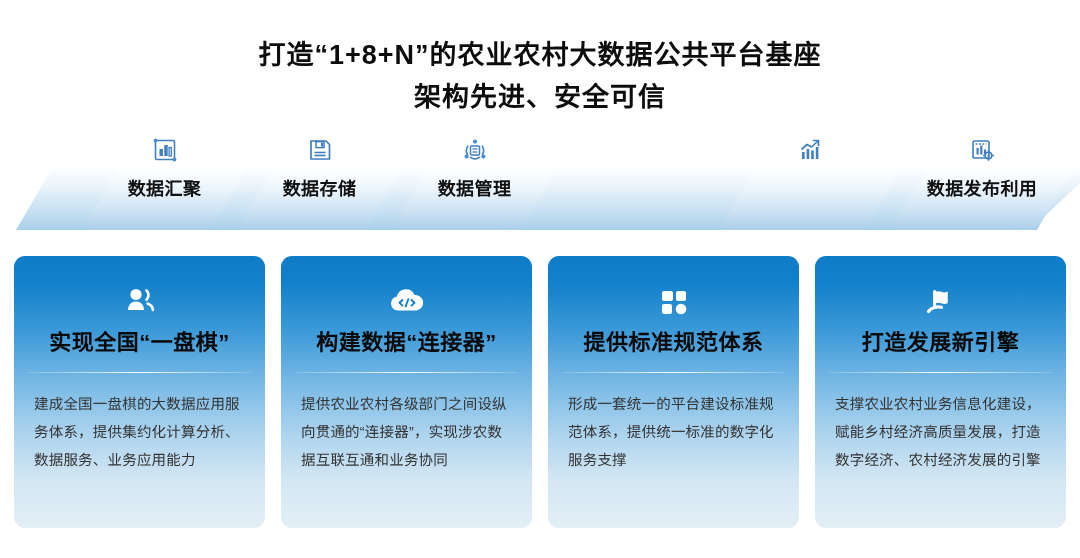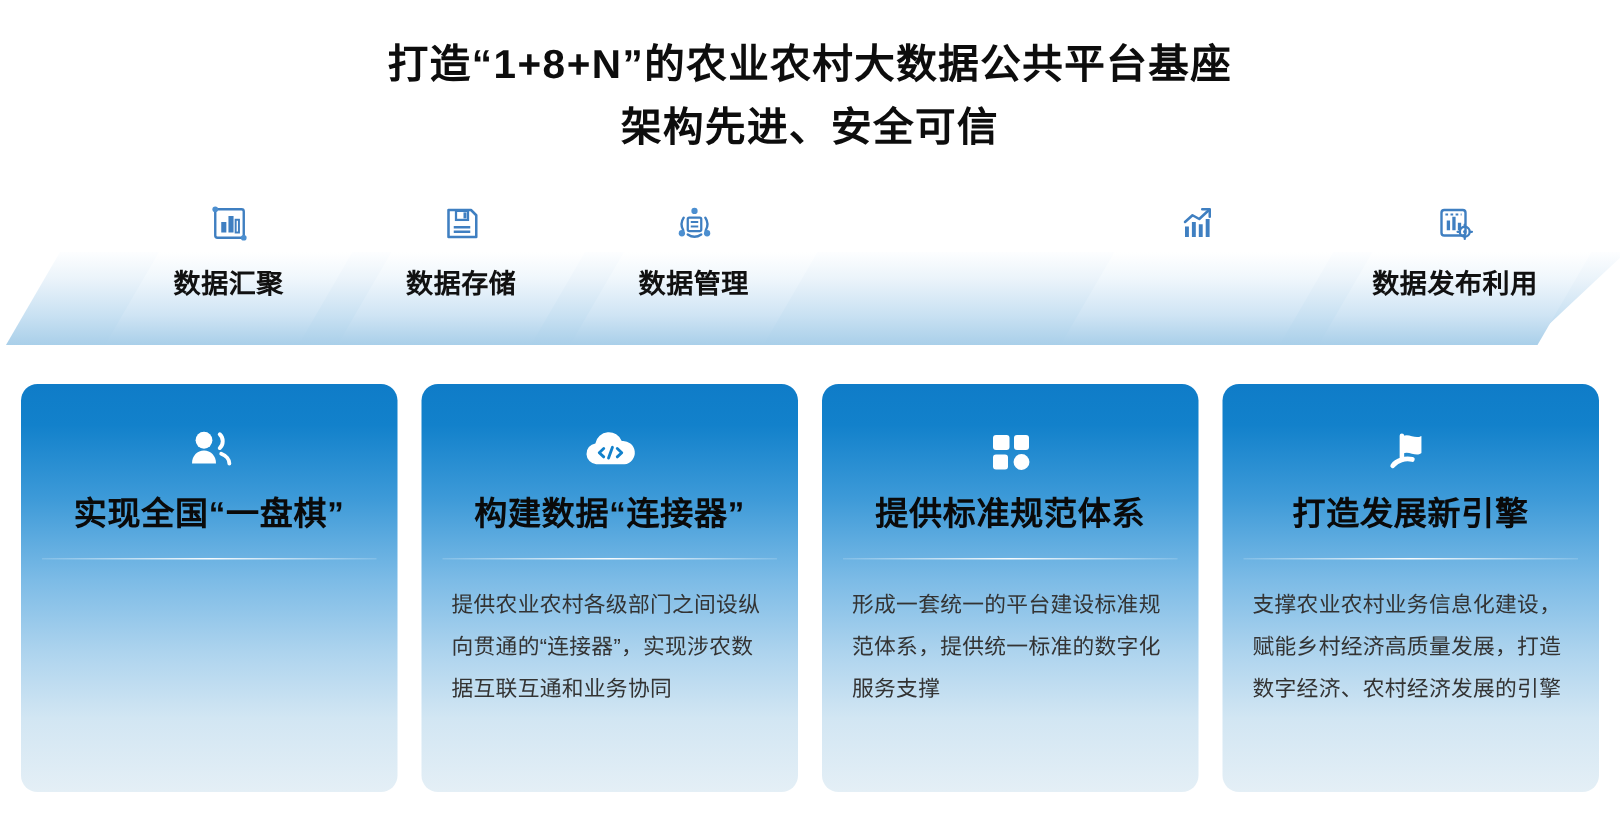--- a/index.html
+++ b/index.html
@@ -13,35 +13,35 @@
     background: #ffffff;
     font-family: "Liberation Sans", "DejaVu Sans", sans-serif;
     color: #1a1a1a;
     overflow: hidden;
     position: relative;
   }
 
   
   .title-block {
     width: 100%;
-    padding-top: 22px;
+    padding-top: 34px;
     text-align: center;
   }
   .title-line {
     font-size: 27px;
     font-weight: bold;
     letter-spacing: 1px;
     line-height: 42px;
     color: #0d0d0d;
   }
 
   
   .banner-wrap {
     position: absolute;
-    left: 4px;
+    left: 16px;
     top: 130px;
     width: 864px;
     height: 105px;
     padding-left: 16px;
   }
   .banner-band {
     position: absolute;
     left: 0;
     top: 38px;
     width: 1080px;
@@ -267,20 +267,21 @@
     <div class="card-icon">
       <svg width="40" height="36" viewBox="0 0 40 36">
         <path d="M8 27c0-5.2 3.6-8.6 8-8.6s8 3.4 8 8.6z" fill="#ffffff"></path>
         <circle cx="16" cy="11.5" r="5.6" fill="#ffffff"></circle>
         <path d="M26.5 7.5a6.3 6.3 0 0 1 0 9.2" fill="none" stroke="#ffffff" stroke-width="2.6" stroke-linecap="round"></path>
         <path d="M27.5 20.5c3.4 1.3 5.4 4 5.4 6.5" fill="none" stroke="#ffffff" stroke-width="2.6" stroke-linecap="round"></path>
       </svg>
     </div>
     <div class="card-title">实现全国“一盘棋”</div>
     <div class="card-divider"></div>
+    <div class="card-body">建成全国一盘棋的大数据应用服务体系，提供集约化计算分析、数据服务、业务应用能力</div>
   </div>
 
   <div class="card">
     <div class="card-icon">
       <svg width="44" height="34" viewBox="0 0 44 34">
         <path d="M12.5 26.5a7 7 0 0 1-.6-13.9 9.2 9.2 0 0 1 17.6-1.6 6.6 6.6 0 0 1 1.8 15.5z" fill="#ffffff"></path>
         <g stroke="#1281cb" stroke-width="1.9" fill="none" stroke-linecap="round" stroke-linejoin="round">
           <polyline points="17.5,16 14.5,18.8 17.5,21.6"></polyline>
           <polyline points="26.5,16 29.5,18.8 26.5,21.6"></polyline>
           <line x1="23.3" y1="15.2" x2="20.7" y2="22.4"></line>

